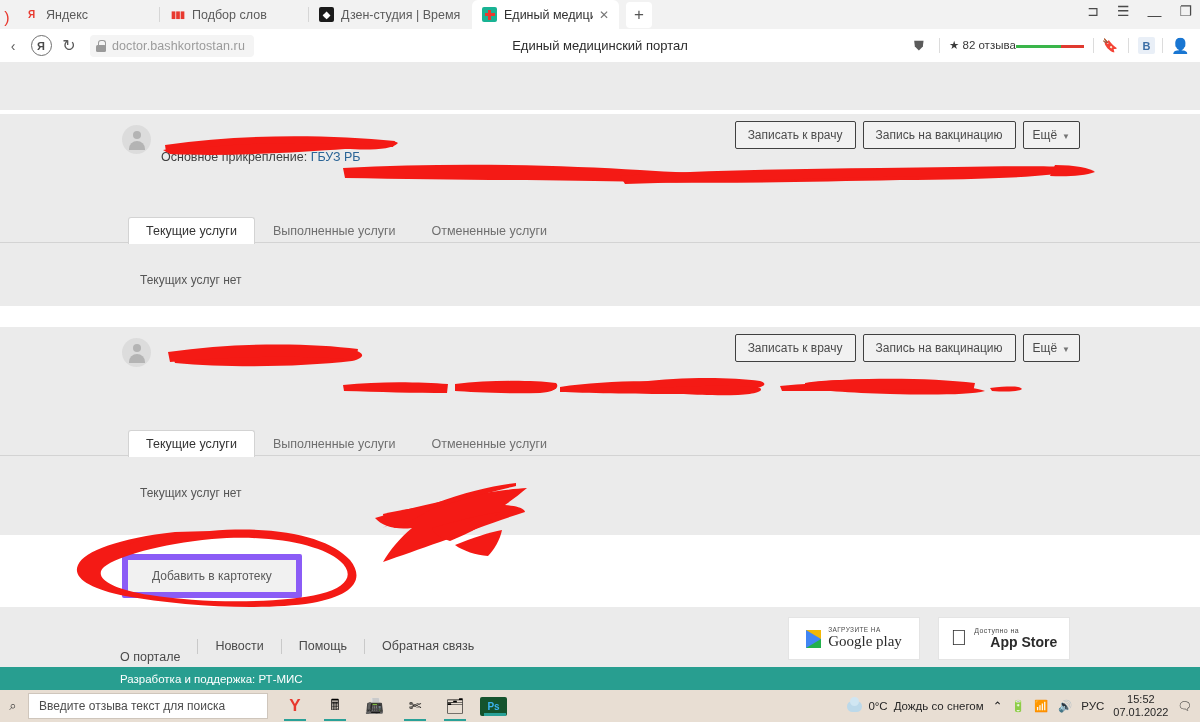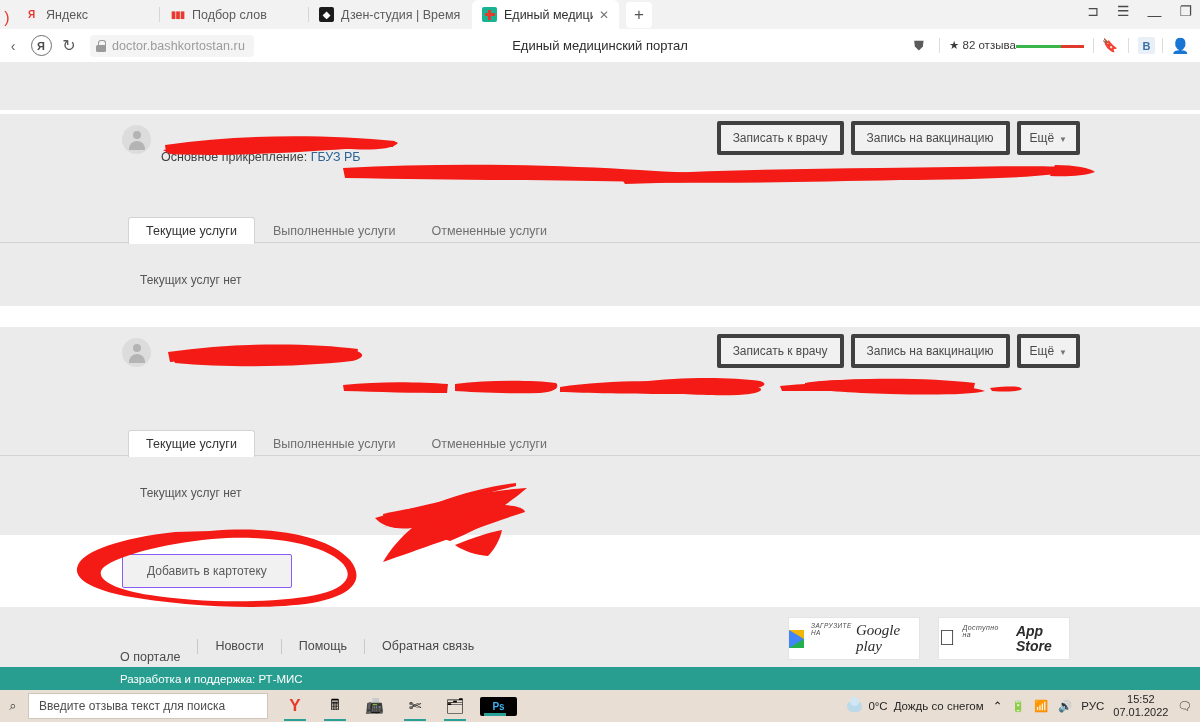--- a/index.html
+++ b/index.html
@@ -130,21 +130,21 @@
   .patient-name-row{position:relative;height:30px;}
   .attach-row{
     position:absolute;left:161px;top:36px;font-size:12.5px;color:#3f3f3f;white-space:nowrap;
   }
   .attach-row .lbl{color:#3f3f3f;}
   .attach-row .org{color:#2a6496;}
   .actions{
     position:absolute;right:120px;top:7px;display:flex;gap:7px;
   }
   .btn{
-    background:#f1f1f1;border:4px solid #404040;border-radius:2px;
+    background:#f1f1f1;border:1px solid #404040;border-radius:2px;
     font-size:12px;color:#4b4b4b;padding:6px 12px;white-space:nowrap;
     font-family:"Liberation Sans",sans-serif;
   }
   .btn.more{padding:6px 9px;}
   .caret{font-size:8px;margin-left:5px;color:#757575;}
 
   .tabs{
     position:relative;margin:52px 0 0 0;height:26px;
     border-bottom:1px solid #d3d3d3;
   }
@@ -159,21 +159,21 @@
     border-radius:3px 3px 0 0;
   }
   .emptymsg{
     font-size:12px;color:#555555;padding:30px 0 0 140px;
   }
 
   .gap-white{background:#ffffff;}
   .white-section{background:#ffffff;position:relative;}
   .addbtn{
     position:absolute;left:122px;top:19px;
-    background:#f1f1f1;border:1px solid #8b5cf6;border-radius:2px;
+    background:#f1f1f1;border:6px solid #8b5cf6;border-radius:2px;
     font-size:12px;color:#5a5a5a;padding:9px 24px;
   }
 
   .footer{
     background:#ebebeb;position:relative;height:60px;
   }
   .flinks{
     position:absolute;left:120px;top:21px;display:flex;align-items:center;
     font-size:12.5px;color:#4a4a4a;
   }
@@ -184,21 +184,21 @@
     position:absolute;right:130px;top:10px;display:flex;gap:18px;
   }
   .storebtn{
     width:130px;height:41px;background:#ffffff;border:1px solid #e4e4e4;
     display:flex;align-items:center;justify-content:center;gap:7px;
   }
   .gp-tri{
     width:0;height:0;border-top:9px solid #f2b705;border-bottom:9px solid #23b14c;
     border-left:15px solid #4285f4;
   }
-  .store-txt{display:flex;flex-direction:row;line-height:1.05;font-style:italic;}
+  .store-txt{display:flex;flex-direction:column;line-height:1.05;}
   .store-small{font-size:6.5px;color:#4b4b4b;letter-spacing:.4px;text-transform:uppercase;}
   .store-big{font-size:15px;color:#2b2b2b;font-family:"Liberation Serif",serif;}
   .store-big.sans{font-family:"Liberation Sans",sans-serif;font-weight:bold;font-size:14px;margin-left:16px;}
   .apple{font-size:22px;color:#2b2b2b;line-height:1;margin-top:-2px;}
 
   .teal{
     height:25px;background:#289e90;position:relative;
   }
   .teal .ttxt{
     position:absolute;left:120px;top:6px;font-size:11.5px;color:#ffffff;
@@ -467,21 +467,21 @@
   <div class="taskbar">
     <div class="startico">⌕</div>
     <div class="searchbox">Введите отзыва текст для поиска</div>
 
     <div class="tbicons">
       <div class="tbico run" style="color:#e8392f;font-weight:bold;font-size:17px;">Y</div>
       <div class="tbico run" style="font-size:15px;">🖩</div>
       <div class="tbico" style="font-size:15px;">📠</div>
       <div class="tbico run" style="font-size:15px;">✄</div>
       <div class="tbico run" style="font-size:15px;">🗂</div>
-      <div class="tbico run" style="background:#000000;color:#3bb3f0;width:37px;height:19px;border-radius:2px;font-size:10px;font-weight:bold;">Ps</div>
+      <div class="tbico run" style="background:#14532d;color:#3bb3f0;width:27px;height:19px;border-radius:2px;font-size:10px;font-weight:bold;">Ps</div>
     </div>
 
     <div class="tray">
       <span class="weather">
         <span class="cloud"></span>
         <span>0°C</span>
         <span>Дождь со снегом</span>
       </span>
       <span>⌃</span>
       <span>🔋</span>

